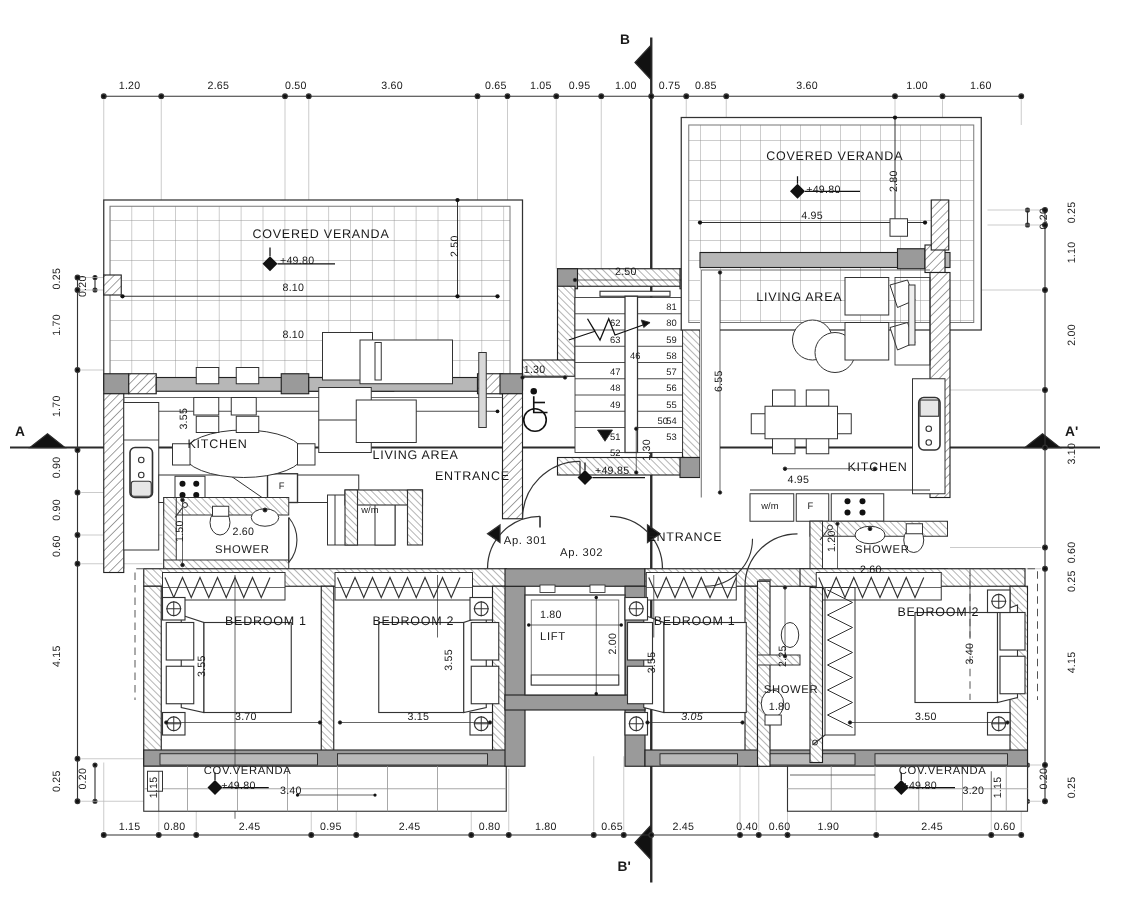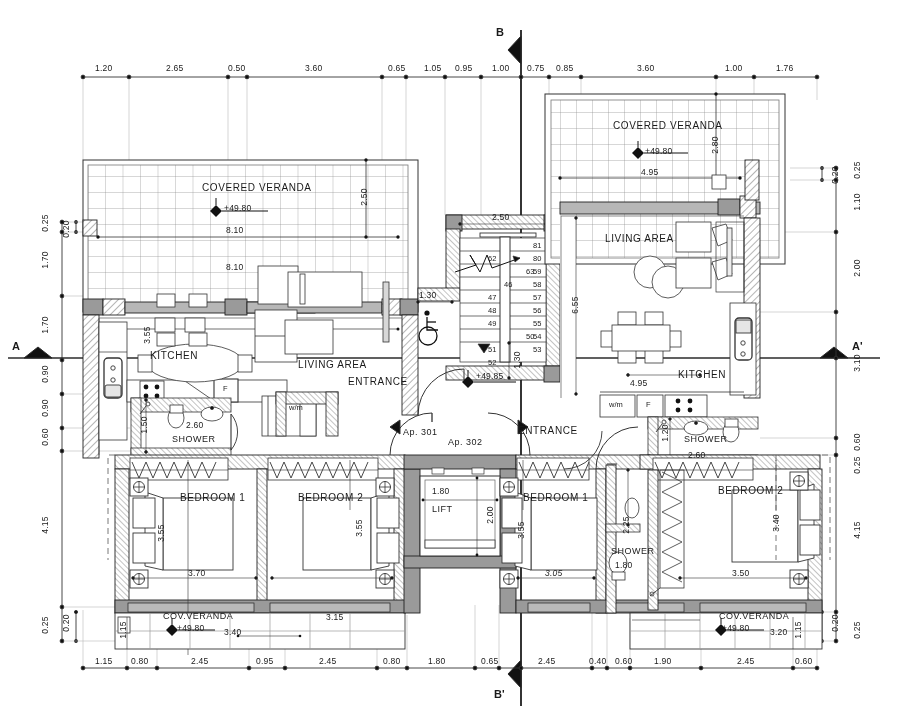--- a/index.html
+++ b/index.html
@@ -671,21 +671,21 @@
 <div class="lbl dim" style="left:228px;top:63px;">0.50</div>
 <div class="lbl dim" style="left:305px;top:63px;">3.60</div>
 <div class="lbl dim" style="left:388px;top:63px;">0.65</div>
 <div class="lbl dim" style="left:424px;top:63px;">1.05</div>
 <div class="lbl dim" style="left:455px;top:63px;">0.95</div>
 <div class="lbl dim" style="left:492px;top:63px;">1.00</div>
 <div class="lbl dim" style="left:527px;top:63px;">0.75</div>
 <div class="lbl dim" style="left:556px;top:63px;">0.85</div>
 <div class="lbl dim" style="left:637px;top:63px;">3.60</div>
 <div class="lbl dim" style="left:725px;top:63px;">1.00</div>
-<div class="lbl dim" style="left:776px;top:63px;">1.76</div>
+<div class="lbl dim" style="left:776px;top:63px;">1.60</div>
 
 <div class="lbl dim" style="left:95px;top:656px;">1.15</div>
 <div class="lbl dim" style="left:131px;top:656px;">0.80</div>
 <div class="lbl dim" style="left:191px;top:656px;">2.45</div>
 <div class="lbl dim" style="left:256px;top:656px;">0.95</div>
 <div class="lbl dim" style="left:319px;top:656px;">2.45</div>
 <div class="lbl dim" style="left:383px;top:656px;">0.80</div>
 <div class="lbl dim" style="left:428px;top:656px;">1.80</div>
 <div class="lbl dim" style="left:481px;top:656px;">0.65</div>
 <div class="lbl dim" style="left:538px;top:656px;">2.45</div>
@@ -734,39 +734,39 @@
 <div class="lbl room-label-sm" style="left:172px;top:434px;">SHOWER</div>
 <div class="lbl dim" style="left:186px;top:420px;">2.60</div>
 <div class="lbl dim rot90" style="left:135px;top:420px;">1.50</div>
 <div class="lbl tiny" style="left:223px;top:384px;">F</div>
 <div class="lbl tiny" style="left:289px;top:403px;">w/m</div>
 
 <div class="lbl room-label" style="left:180px;top:492px;">BEDROOM 1</div>
 <div class="lbl dim" style="left:188px;top:568px;">3.70</div>
 <div class="lbl dim rot90" style="left:152px;top:528px;">3.55</div>
 <div class="lbl room-label" style="left:298px;top:492px;">BEDROOM 2</div>
-<div class="lbl dim" style="left:326px;top:568px;margin-top:44px;">3.15</div>
+<div class="lbl dim" style="left:326px;top:568px;">3.15</div>
 <div class="lbl dim rot90" style="left:350px;top:523px;">3.55</div>
 <div class="lbl room-label-sm" style="left:163px;top:611px;">COV.VERANDA</div>
 <div class="lbl dim" style="left:177px;top:623px;">+49.80</div>
 <div class="lbl dim" style="left:224px;top:627px;">3.40</div>
 <div class="lbl dim rot90" style="left:114px;top:625px;">1.15</div>
 
 <div class="lbl dim" style="left:492px;top:212px;">2.50</div>
 <div class="lbl dim" style="left:419px;top:290px;">1.30</div>
 <div class="lbl dim rot90" style="left:508px;top:355px;">1.30</div>
 <div class="lbl dim" style="left:476px;top:371px;">+49.85</div>
 <div class="lbl room-label-sm" style="left:403px;top:427px;">Ap. 301</div>
 <div class="lbl room-label-sm" style="left:448px;top:437px;">Ap. 302</div>
 <div class="lbl room-label-sm" style="left:432px;top:504px;">LIFT</div>
 <div class="lbl dim" style="left:432px;top:486px;">1.80</div>
 <div class="lbl dim rot90" style="left:481px;top:510px;">2.00</div>
 
 <div class="lbl step" style="left:488px;top:254px;">62</div>
-<div class="lbl step" style="left:488px;top:267px;margin-left:38px;">63</div>
+<div class="lbl step" style="left:488px;top:267px;">63</div>
 <div class="lbl step" style="left:504px;top:280px;text-align:right;">46</div>
 <div class="lbl step" style="left:488px;top:293px;">47</div>
 <div class="lbl step" style="left:488px;top:306px;">48</div>
 <div class="lbl step" style="left:488px;top:319px;">49</div>
 <div class="lbl step" style="left:488px;top:332px;padding-left:38px;">50</div>
 <div class="lbl step" style="left:488px;top:345px;">51</div>
 <div class="lbl step" style="left:488px;top:358px;">52</div>
 
 <div class="lbl step" style="left:533px;top:241px;">81</div>
 <div class="lbl step" style="left:533px;top:254px;">80</div>

